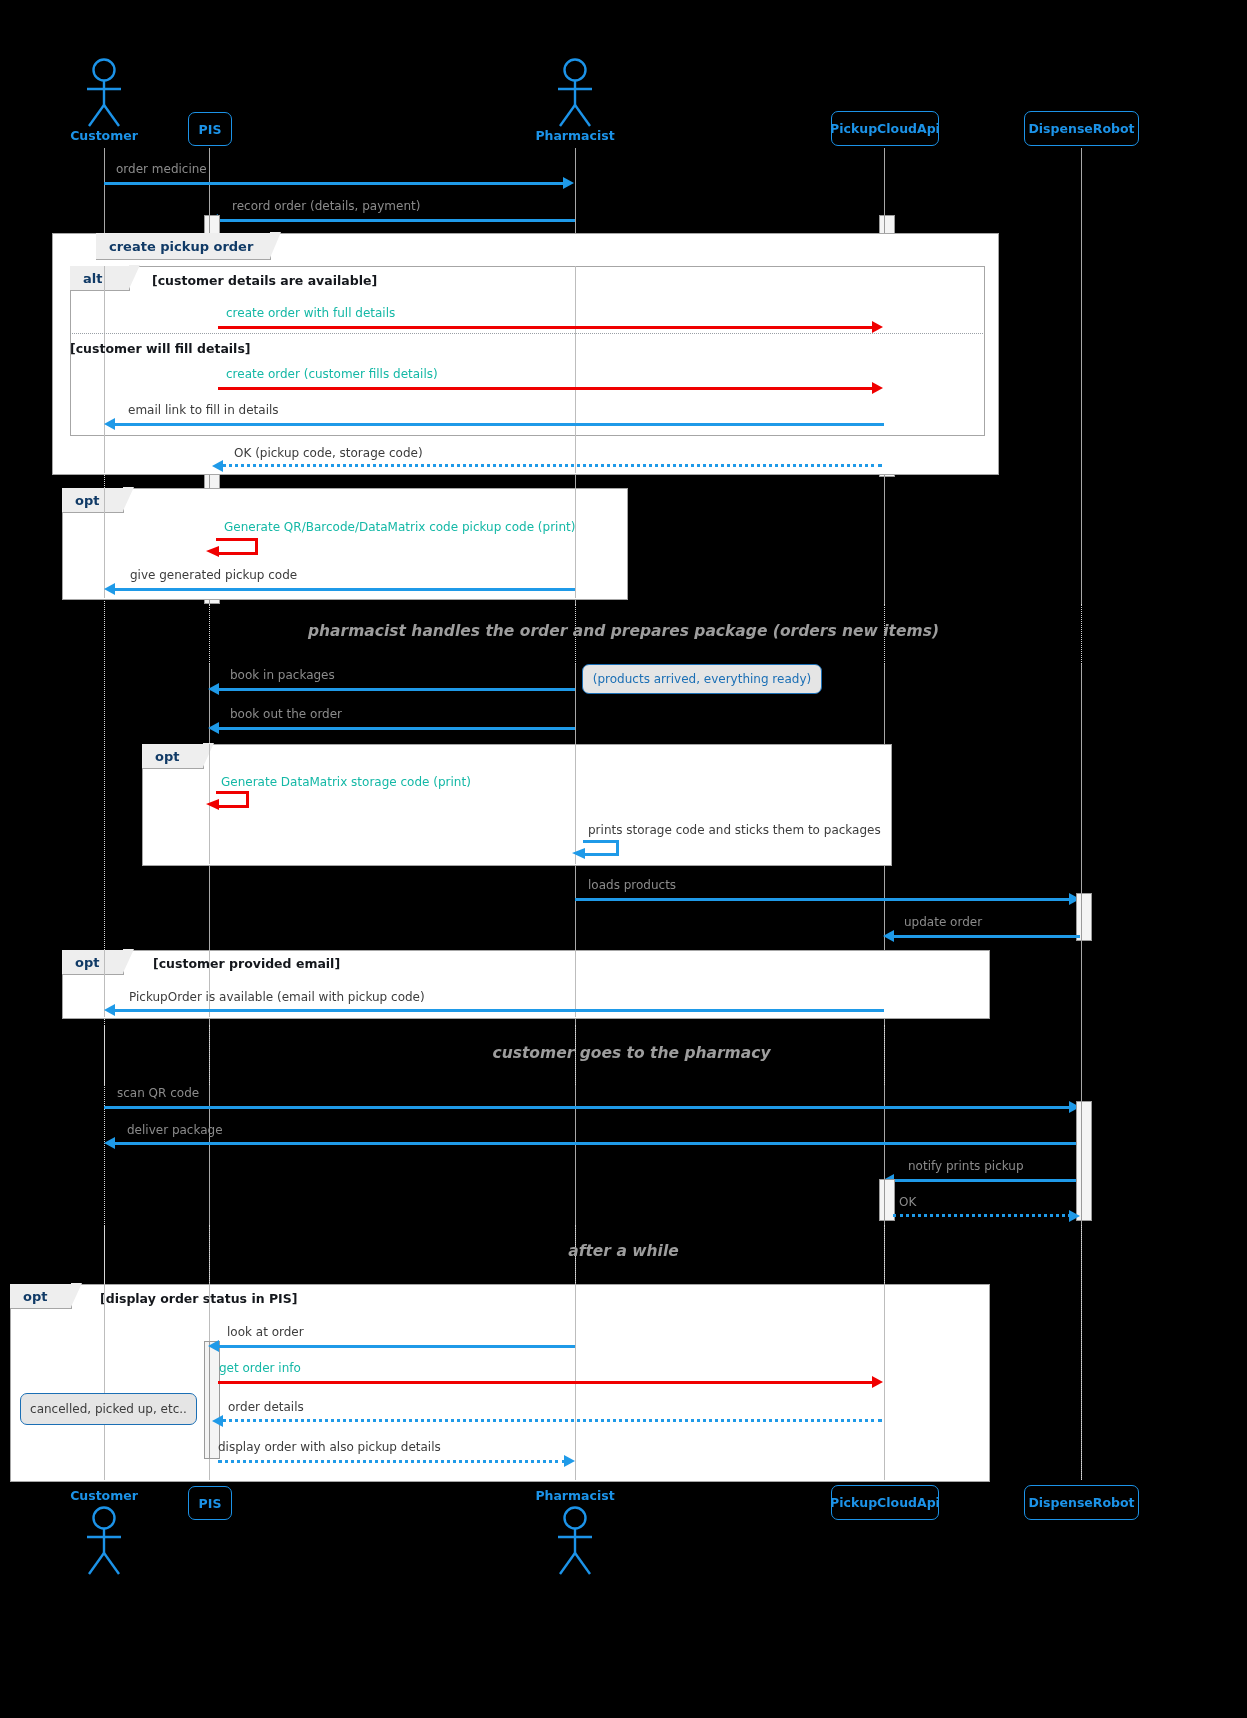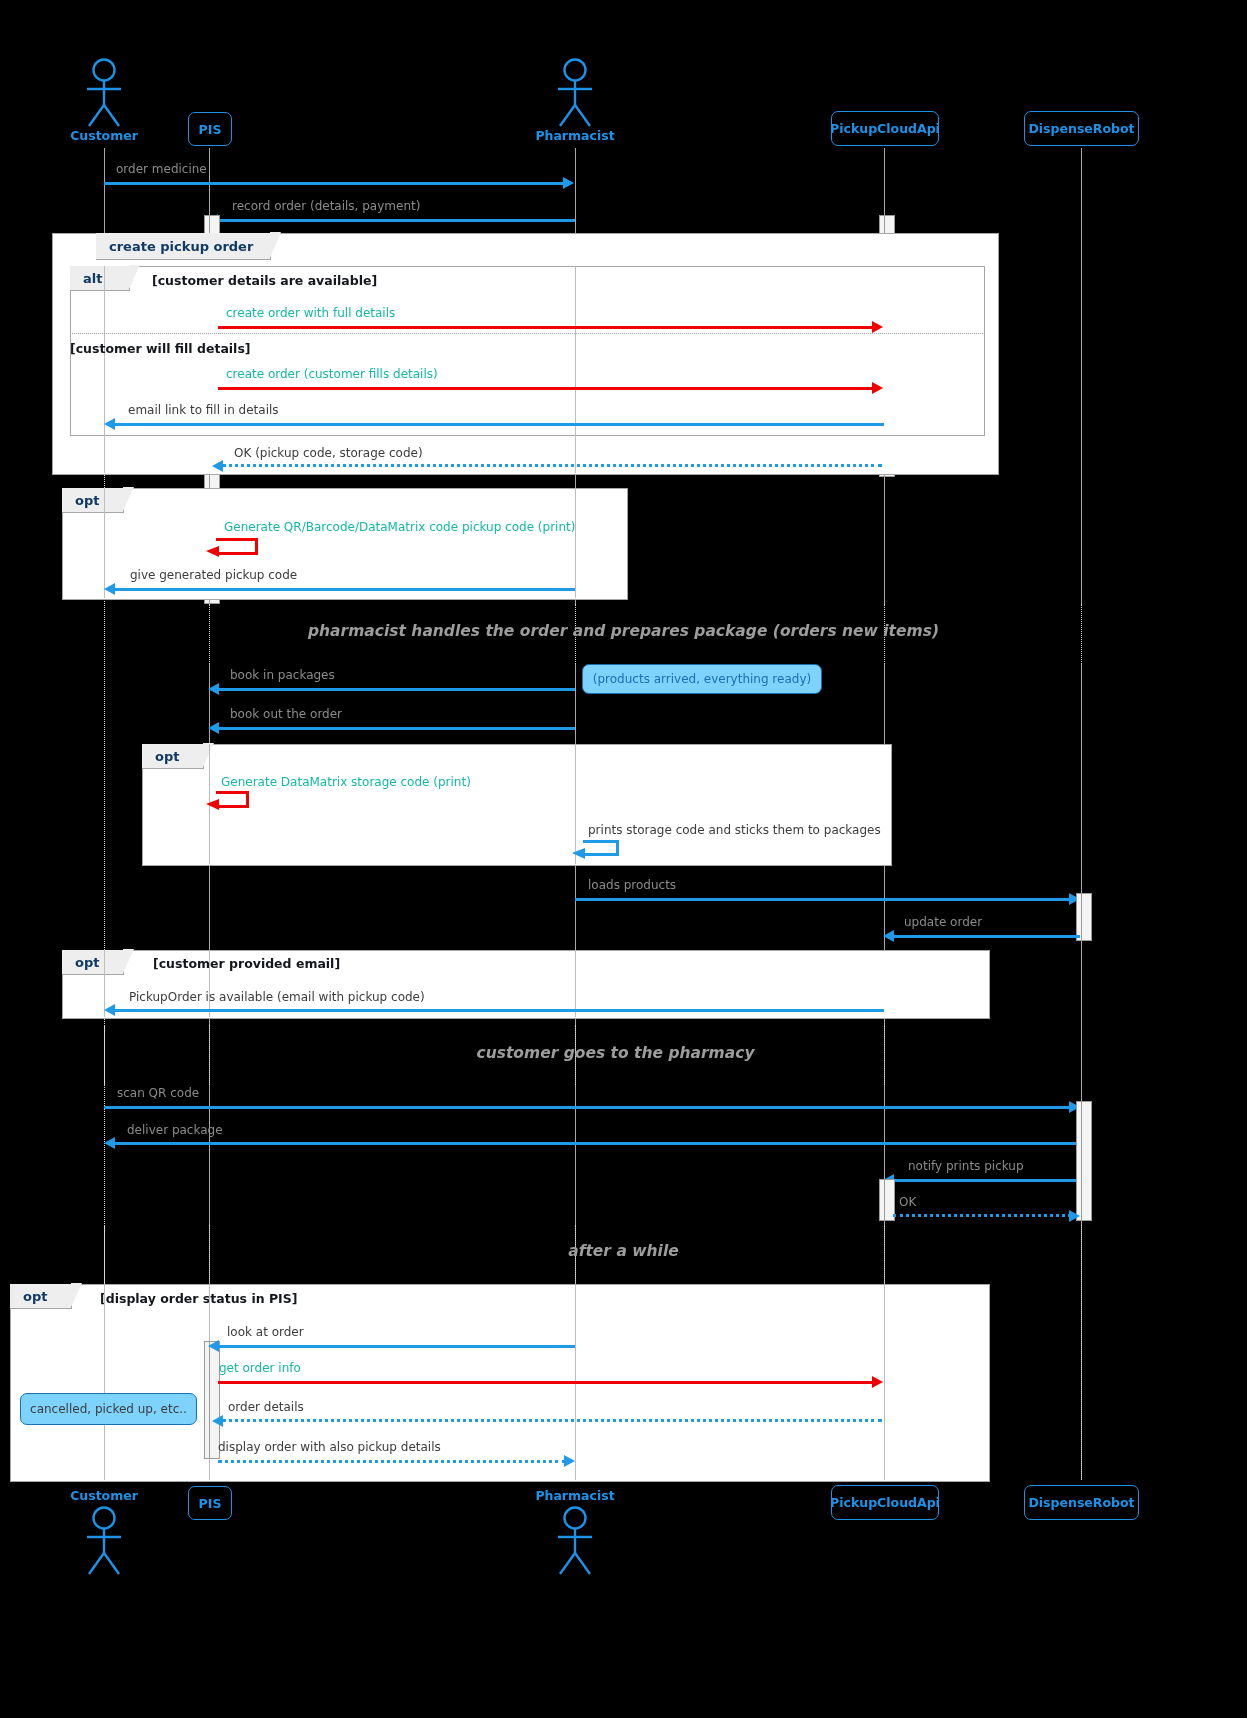--- a/index.html
+++ b/index.html
@@ -72,21 +72,21 @@
   .selfmsg.blue{border:3px solid #1f9ae8;border-left:none;}
 
   
   .divider-text{
     color:#9d9d9d;font-size:15.5px;font-style:italic;font-weight:bold;
     text-align:center;white-space:nowrap;
   }
 
   
   .note{
-    border:1.4px solid #1b6fb5;border-radius:7px;background:#7dd3fc;
+    border:1.4px solid #1b6fb5;border-radius:7px;background:#e5e5e5;
     display:flex;align-items:center;justify-content:center;
     box-sizing:border-box;
   }
   .note span{color:#1b6fb5;font-size:12px;white-space:nowrap;}
 </style>
 </head>
 <body>
 
 <div class="canvas">
 
@@ -270,21 +270,21 @@
   </div>
   <div class="abs frame-label" style="left:153px;top:956px;">[customer provided email]</div>
   <div class="abs" style="left:104px;top:950px;width:1px;height:67px;border-left:1px solid #bdbdbd;"></div>
   <div class="abs" style="left:209px;top:950px;width:1px;height:67px;border-left:1px solid #bdbdbd;"></div>
   <div class="abs" style="left:575px;top:950px;width:1px;height:67px;border-left:1px solid #bdbdbd;"></div>
 
   <div class="abs msg-label dark" style="left:129px;top:991px;">PickupOrder is available (email with pickup code)</div>
   <div class="abs arrow-line" style="left:114px;top:1009px;width:770px;"></div>
   <div class="abs ahead left" style="left:104px;top:1004px;"></div>
 
-  <div class="abs divider-text" style="left:0px;top:1044px;width:1231px;">customer goes to the pharmacy</div>
+  <div class="abs divider-text" style="left:0px;top:1044px;width:1231px;padding-left:16px;">customer goes to the pharmacy</div>
 
   <div class="abs msg-label gray" style="left:117px;top:1087px;">scan QR code</div>
   <div class="abs arrow-line" style="left:104px;top:1106px;width:966px;"></div>
   <div class="abs ahead right" style="left:1069px;top:1101px;"></div>
 
   <div class="abs activation" style="left:1076px;top:1101px;width:9px;height:118px;"></div>
   <div class="abs activation" style="left:1081px;top:1101px;width:9px;height:118px;"></div>
 
   <div class="abs msg-label gray" style="left:127px;top:1124px;">deliver package</div>
   <div class="abs arrow-line" style="left:114px;top:1142px;width:962px;"></div>

